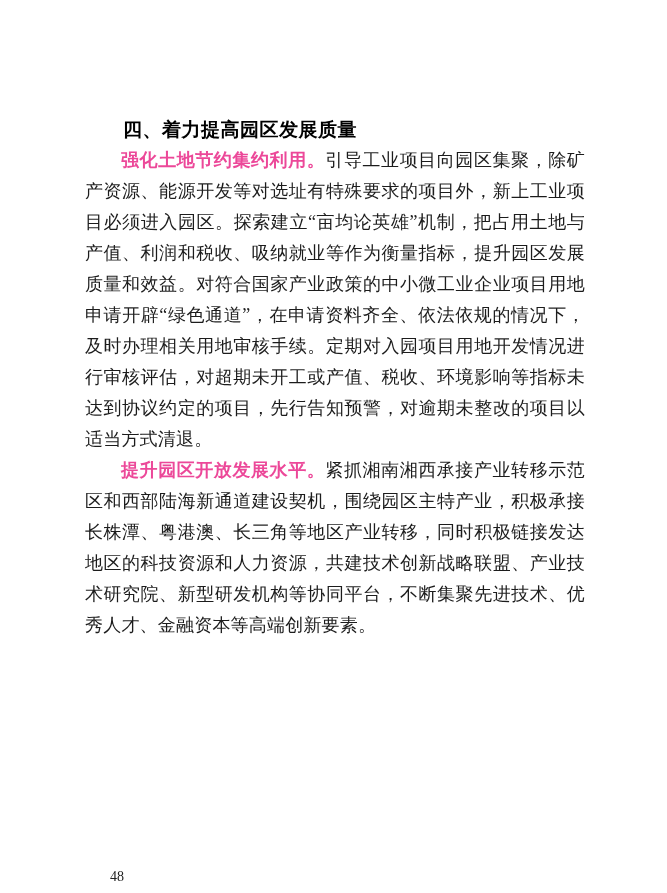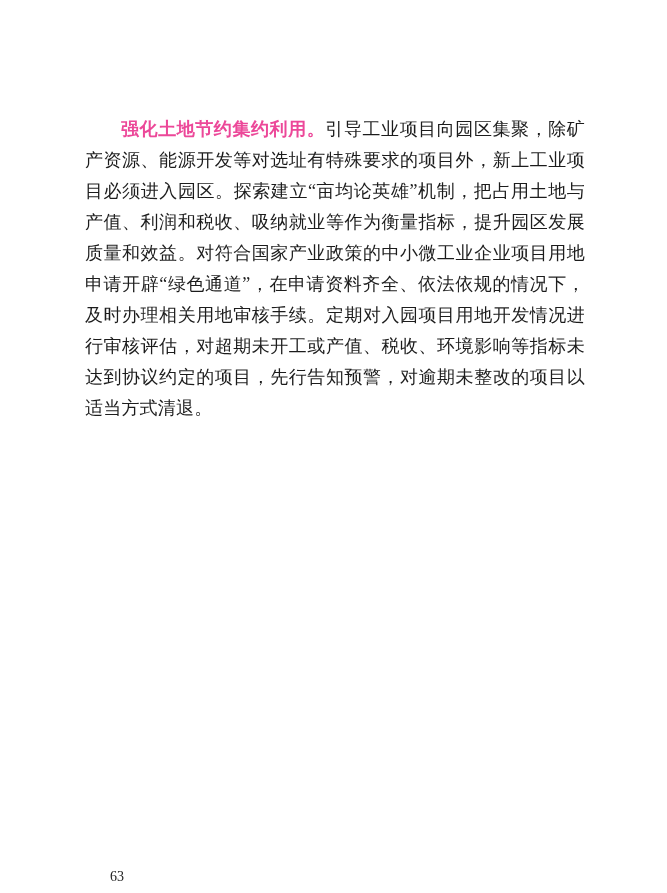--- a/index.html
+++ b/index.html
@@ -47,20 +47,22 @@
       color: #222222;
     }
   </style>
 </head>
 <body>
 
 <div class="screen">
   <div class="content">
 
 
+    <h3 class="heading">四、着力提高园区发展质量</h3>
 
     <p class="para indent"><span class="lead">强化土地节约集约利用。</span><span>引导工业项目向园区集聚，除矿产资源、能源开发等对选址有特殊要求的项目外，新上工业项目必须进入园区。探索建立“亩均论英雄”机制，把占用土地与产值、利润和税收、吸纳就业等作为衡量指标，提升园区发展质量和效益。对符合国家产业政策的中小微工业企业项目用地申请开辟“绿色通道”，在申请资料齐全、依法依规的情况下，及时办理相关用地审核手续。定期对入园项目用地开发情况进行审核评估，对超期未开工或产值、税收、环境影响等指标未达到协议约定的项目，先行告知预警，对逾期未整改的项目以适当方式清退。</span></p>
 
+    <p class="para indent"><span class="lead">提升园区开放发展水平。</span><span>紧抓湘南湘西承接产业转移示范区和西部陆海新通道建设契机，围绕园区主特产业，积极承接长株潭、粤港澳、长三角等地区产业转移，同时积极链接发达地区的科技资源和人力资源，共建技术创新战略联盟、产业技术研究院、新型研发机构等协同平台，不断集聚先进技术、优秀人才、金融资本等高端创新要素。</span></p>
 
   </div>
 
-  <div class="page-number">63</div>
+  <div class="page-number">48</div>
 </div>
 
 </body></html>

